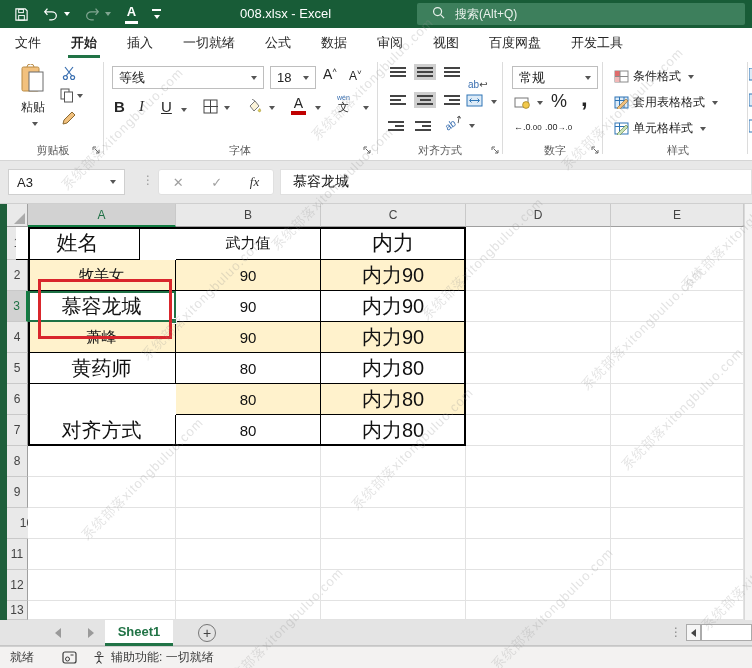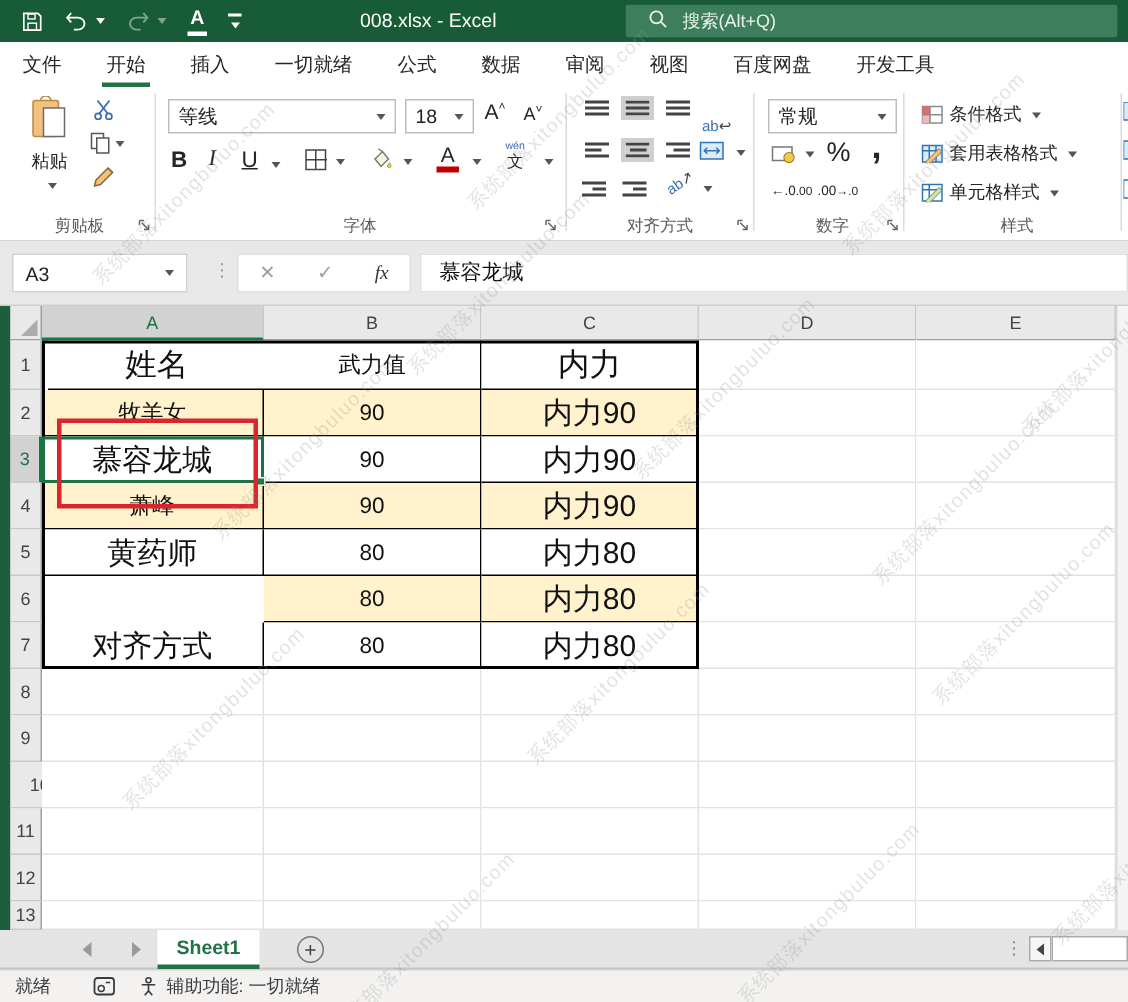--- a/index.html
+++ b/index.html
@@ -12,21 +12,21 @@
   .qat .qbtn { display:flex; align-items:center; gap:2px; color:#fff; cursor:pointer; }
   .qat svg { display:block; }
   .dim { opacity:.45; }
   .title-text { position:absolute; left:240px; top:0; height:28px; line-height:28px; color:#fff; font-size:13px; }
   .searchbox { position:absolute; left:417px; top:3px; width:328px; height:22px; background:#3D7F5C; border:1px solid #57937207; border-radius:2px; display:flex; align-items:center; color:#E8F1EB; font-size:12px; }
   .searchbox .mag { margin:0 10px 0 14px; }
 
   
   .tabrow { position:absolute; left:0; top:28px; width:752px; height:30px; background:#fff; display:flex; align-items:center; gap:0; }
   .rtab { position:relative; padding:0 15px; font-size:13px; color:#262626; height:30px; line-height:30px; cursor:pointer; white-space:nowrap; }
-  .rtab.active { font-weight:normal; }
+  .rtab.active { font-weight:bold; }
   .rtab.active::after { content:""; position:absolute; left:12px; right:12px; bottom:0; height:3px; background:#217346; }
 
   
   .ribbon { position:absolute; left:0; top:58px; width:752px; height:103px; background:#fff; border-bottom:1px solid #D5D5D5; font-size:12px; color:#333; }
   .gdiv { position:absolute; top:4px; height:92px; width:1px; background:#DCDCDC; }
   .glabel { position:absolute; top:85px; font-size:11px; color:#5A5A5A; text-align:center; }
   .launcher { position:absolute; top:86px; width:10px; height:10px; cursor:pointer; }
   .chev { display:inline-block; width:0; height:0; border-left:3.5px solid transparent; border-right:3.5px solid transparent; border-top:4px solid #555; vertical-align:middle; margin-left:3px; }
   .ribbon .txtbox { background:#fff; border:1px solid #BEBEBE; height:23px; display:flex; align-items:center; padding:0 6px; font-size:13px; color:#222; justify-content:space-between; cursor:pointer; }
   .barsicon { display:inline-flex; flex-direction:column; gap:2px; width:16px; cursor:pointer; }
@@ -373,21 +373,21 @@
     <div class="sel-border" style="left:28px;top:87px;width:148px;height:31px"></div>
     <div class="fill-handle" style="left:171px;top:114px"></div>
     <div class="red-box" style="left:38px;top:75px;width:134px;height:60px"></div>
   <div class="corner" style="left: 7px; top: 0px; width: 21px; height: 23px;"></div>
       <div class="gc colhdr sel" style="left: 28px; top: 0px; width: 148px; height: 23px;">A</div>
       <div class="gc colhdr" style="left: 176px; top: 0px; width: 145px; height: 23px;">B</div>
       <div class="gc colhdr" style="left: 321px; top: 0px; width: 145px; height: 23px;">C</div>
       <div class="gc colhdr" style="left: 466px; top: 0px; width: 145px; height: 23px;">D</div>
       <div class="gc colhdr" style="left: 611px; top: 0px; width: 133px; height: 23px;">E</div>
       <div class="gc rowhdr" style="left: 7px; top: 23px; width: 21px; height: 33px;">1</div>
-      <div class="gc tcell fs-xl" style="left: 32px; top: 23px; width: 146px; height: 33px;">姓名</div>
+      <div class="gc tcell fs-xl" style="left: 16px; top: 23px; width: 124px; height: 33px;">姓名</div>
       <div class="gc tcell fs-md" style="left: 176px; top: 23px; width: 145px; height: 33px;">武力值</div>
       <div class="gc tcell fs-xl" style="left: 321px; top: 23px; width: 145px; height: 33px;">内力</div>
       <div class="gc gcell" style="left: 466px; top: 23px; width: 145px; height: 33px;"></div>
       <div class="gc gcell" style="left: 611px; top: 23px; width: 133px; height: 33px;"></div>
       <div class="gc rowhdr" style="left: 7px; top: 56px; width: 21px; height: 31px;">2</div>
       <div class="gc tcell cream fs-md" style="left: 28px; top: 56px; width: 148px; height: 31px;">牧羊女</div>
       <div class="gc tcell cream fs-md" style="left: 176px; top: 56px; width: 145px; height: 31px;">90</div>
       <div class="gc tcell cream fs-lg" style="left: 321px; top: 56px; width: 145px; height: 31px;">内力90</div>
       <div class="gc gcell" style="left: 466px; top: 56px; width: 145px; height: 31px;"></div>
       <div class="gc gcell" style="left: 611px; top: 56px; width: 133px; height: 31px;"></div>

